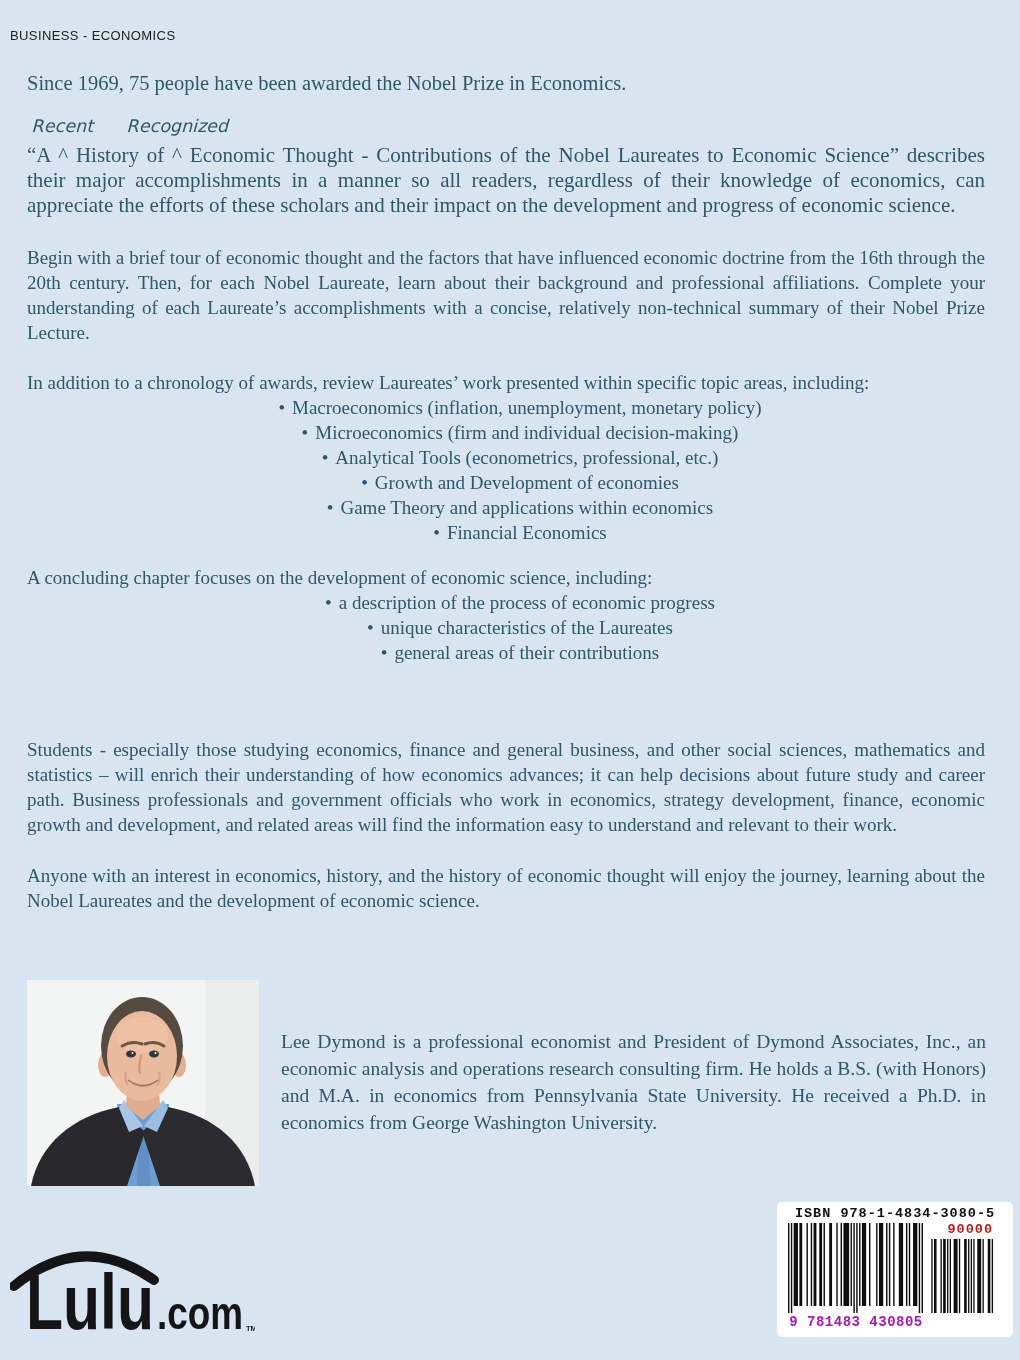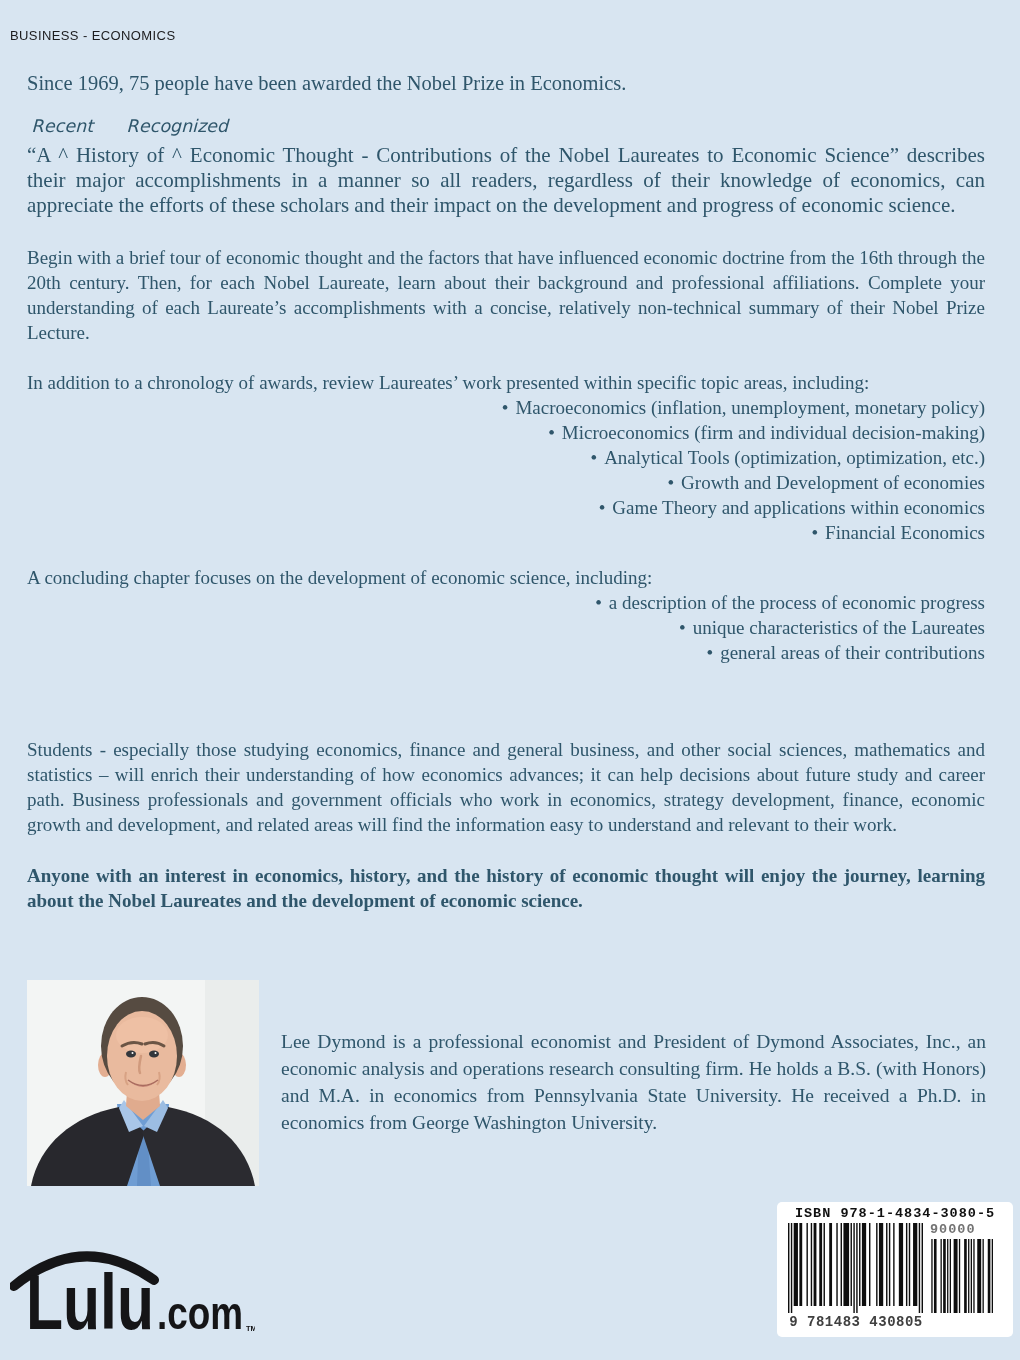--- a/index.html
+++ b/index.html
@@ -43,23 +43,23 @@
   .anno{position:absolute;top:0;transform:skewX(-4deg);}
   .anno.first{left:6px;}
   .anno.second{left:101px;}
   .p1text{
     font-size:21px;line-height:25px;text-align:justify;
   }
   .p2{top:245px;}
   .p3{top:370px;}
   .p4{top:565px;}
   .p5{top:713px;margin-top:24px;}
-  .p6{top:863px;font-weight:bold;}
+  .p6{top:863px;}
   ul.blist{list-style:none;padding-left:28px;}
-  ul.blist li{line-height:25px;text-align:right;}
+  ul.blist li{line-height:25px;text-align:center;}
   ul.blist li::before{content:"•";margin-right:7px;}
   .photo{left:27px;top:980px;width:232px;height:206px;}
   .bio{
     left:281px;top:1028px;width:705px;
     font-size:19.5px;line-height:27px;
     text-align:justify;
   }
   .lulu{left:10px;top:1232px;width:245px;height:105px;}
   .bcbox{
     left:777px;top:1202px;width:236px;height:135px;
@@ -71,37 +71,37 @@
     text-align:center;
     font-family:"Liberation Mono", monospace;
     font-weight:bold;
     font-size:13.5px;
     letter-spacing:1px;
     color:#101010;
     white-space:nowrap;
   }
   .bcaddonlabel{
     position:absolute;left:153px;top:20px;width:63px;
-    text-align:left;
+    text-align:right;
     font-family:"Liberation Mono", monospace;
     font-weight:bold;
     font-size:13.5px;
     letter-spacing:1px;
-    color:#737373;
+    color:#b91c1c;
   }
   .bcmain{position:absolute;left:11px;top:21px;width:135px;height:90px;}
   .bcaddon{position:absolute;left:153px;top:37px;width:63px;height:74px;}
   .bcdigits{
     position:absolute;left:0px;top:112px;width:158px;
     text-align:center;
     font-family:"Liberation Mono", monospace;
     font-weight:bold;
     font-size:14px;
     letter-spacing:0.5px;
-    color:#404040;
+    color:#a21caf;
     background:#ffffff;
   }
 </style>
 </head>
 <body>
 
 <div class="abs category">BUSINESS - ECONOMICS</div>
 
 <div class="abs lead">Since 1969, 75 people have been awarded the Nobel Prize in Economics.</div>
 
@@ -113,21 +113,21 @@
   <div class="p1text">“A ^ History of ^ Economic Thought - Contributions of the Nobel Laureates to Economic Science” describes their major accomplishments in a manner so all readers, regardless of their knowledge of economics, can appreciate the efforts of these scholars and their impact on the development and progress of economic science.</div>
 </div>
 
 <div class="abs para p2">Begin with a brief tour of economic thought and the factors that have influenced economic doctrine from the 16th through the 20th century. Then, for each Nobel Laureate, learn about their background and professional affiliations. Complete your understanding of each Laureate’s accomplishments with a concise, relatively non-technical summary of their Nobel Prize Lecture.</div>
 
 <div class="abs para p3">
   <div>In addition to a chronology of awards, review Laureates’ work presented within specific topic areas, including:</div>
   <ul class="blist">
     <li>Macroeconomics (inflation, unemployment, monetary policy)</li>
     <li>Microeconomics (firm and individual decision-making)</li>
-    <li>Analytical Tools (optimization, optimization, etc.)</li>
+    <li>Analytical Tools (econometrics, professional, etc.)</li>
     <li>Growth and Development of economies</li>
     <li>Game Theory and applications within economics</li>
     <li>Financial Economics</li>
   </ul>
 </div>
 
 <div class="abs para p4">
   <div>A concluding chapter focuses on the development of economic science, including:</div>
   <ul class="blist">
     <li>a description of the process of economic progress</li>

